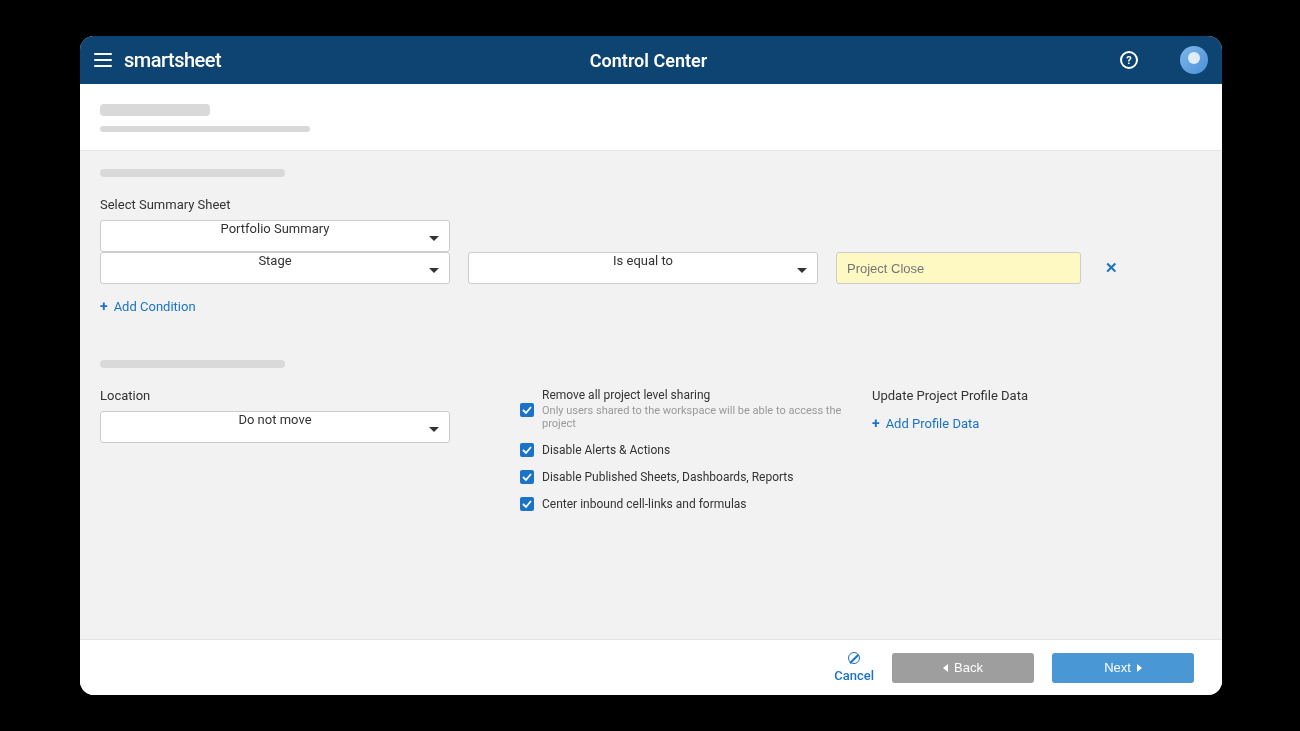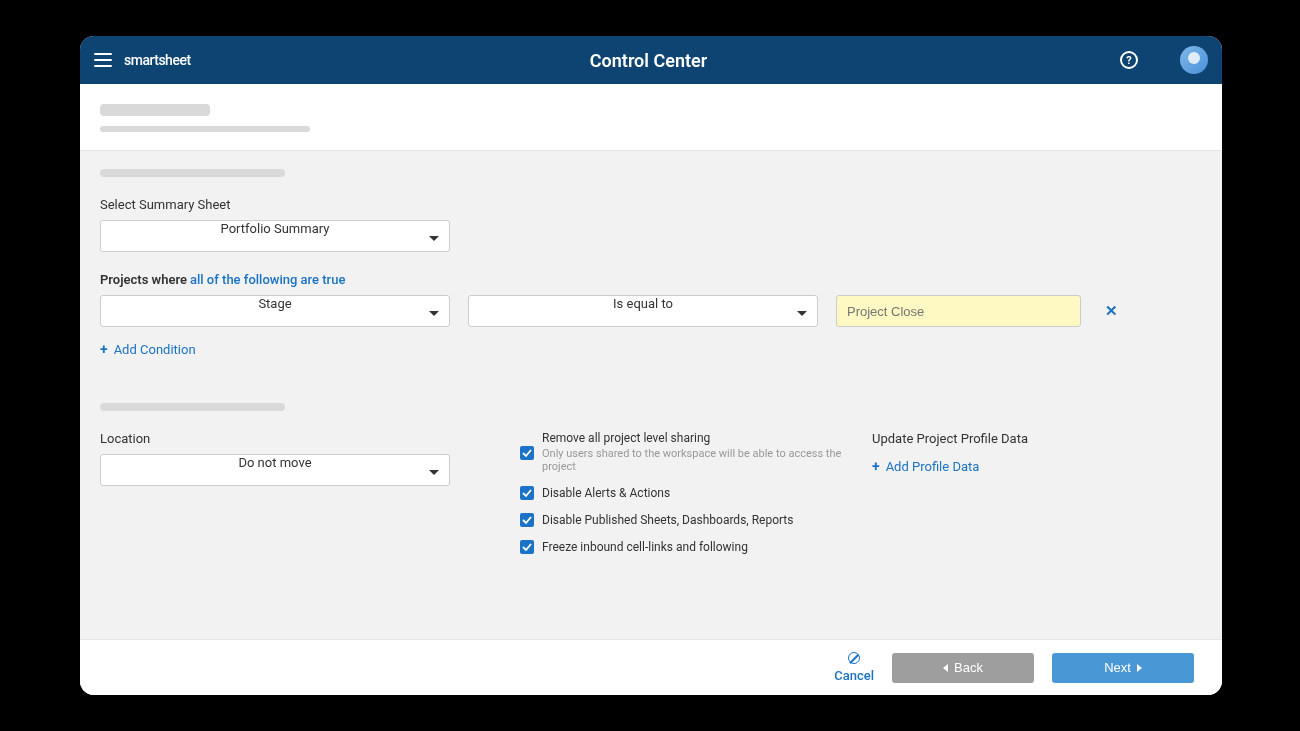--- a/index.html
+++ b/index.html
@@ -29,21 +29,21 @@
   background: #0d4472;
   height: 48px;
   display: flex;
   align-items: center;
   padding: 0 14px;
   color: #fff;
   position: relative;
 }
 .menu-icon { width: 18px; height: 14px; display: flex; flex-direction: column; justify-content: space-between; cursor: pointer; }
 .menu-icon span { height: 2px; background: #fff; border-radius: 1px; }
-.brand { font-size: 14px; font-weight: 500; margin-left: 12px; letter-spacing: -0.5px; }
+.brand { font-size: 20px; font-weight: 500; margin-left: 12px; letter-spacing: -0.5px; }
 .title { position: absolute; left: 0; right: 5px; text-align: center; font-size: 18px; font-weight: 600; pointer-events: none; }
 .topbar-right { margin-left: auto; display: flex; align-items: center; gap: 18px; }
 .help-icon { width: 18px; height: 18px; border: 2px solid #fff; border-radius: 50%; display: flex; align-items: center; justify-content: center; font-weight: bold; font-size: 11px; cursor: pointer; }
 .avatar { width: 28px; height: 28px; border-radius: 50%; background: linear-gradient(135deg,#7fb8e8,#4a90d9); cursor: pointer; margin-left: 24px; position: relative; overflow: hidden; }
 .avatar::after { content:''; position:absolute; top:6px; left:8px; width:12px; height:12px; background:#fff; border-radius:50%; opacity:0.8; }
 
 .header-area {
   background: #fff;
   border-bottom: 1px solid #e5e5e5;
   padding: 20px 20px 18px 20px;
@@ -154,24 +154,20 @@
   <div class="content">
 
     <div class="skel skel-section"></div>
 
     <div class="label">Select Summary Sheet</div>
     <div class="select">
       <span>Portfolio Summary</span>
       <span class="caret"></span>
     </div>
 
-    <div class="label-row" style="margin-top:20px;">
-      <span class="bold">Projects where</span>
-      <span class="link">all of the following are true</span>
-    </div>
 
     <div class="condition-row">
       <div class="select">
         <span>Stage</span>
         <span class="caret"></span>
       </div>
       <div class="select">
         <span>Is equal to</span>
         <span class="caret"></span>
       </div>
@@ -222,21 +218,21 @@
               </svg>
             </div>
           <div>Disable Published Sheets, Dashboards, Reports</div>
         </div>
         <div class="check-row">
           <div class="box">
               <svg viewBox="0 0 10 10">
                 <path d="M1 5 L4 8 L9 2" stroke="#fff" stroke-width="1.8" fill="none"></path>
               </svg>
             </div>
-          <div>Freeze inbound cell-links and following</div>
+          <div>Center inbound cell-links and formulas</div>
         </div>
       </div>
 
       <div class="col-right">
         <div class="label">Update Project Profile Data</div>
         <div class="add-link">
           <span class="plus">+</span>
           <span>Add Profile Data</span>
         </div>
       </div>

